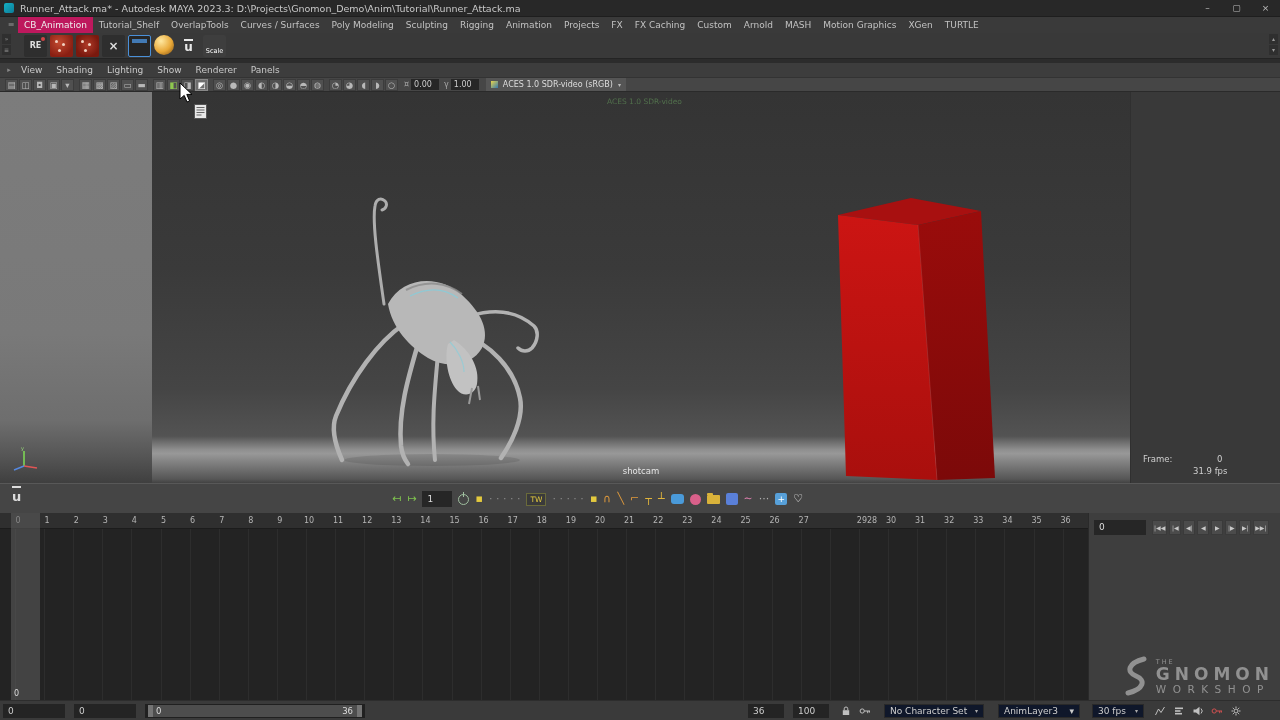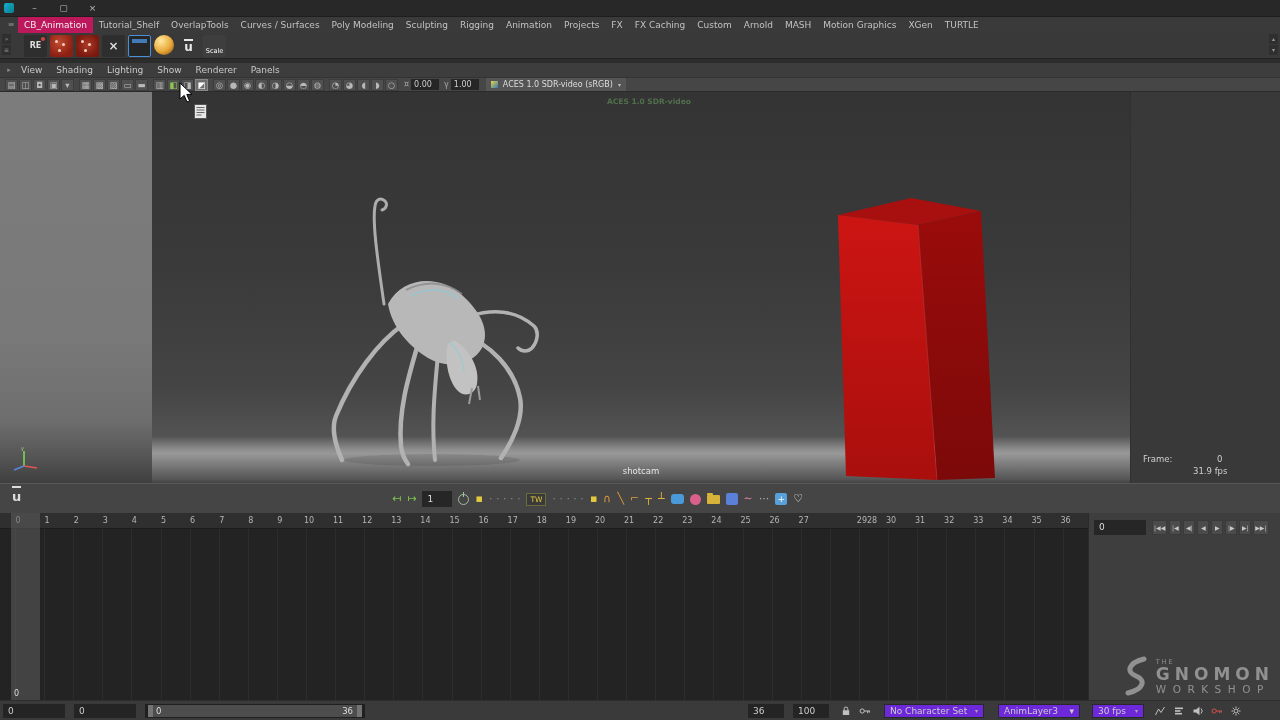--- a/index.html
+++ b/index.html
@@ -44,21 +44,21 @@
   .pt-sym{font-size:8px;color:#a8a8a8;margin:0 2px 0 5px;}
   .pt-field{width:28px;height:11px;background:#262626;color:#ccc;font-size:8px;line-height:11px;padding:0 3px;box-sizing:border-box;}
   .pt-dd{height:13px;margin-left:7px;background:#555;display:flex;align-items:center;font-size:8px;color:#ddd;padding:0 5px;gap:5px;}
   .pt-dd-swatch{width:7px;height:7px;background:linear-gradient(135deg,#e8d44a,#3478b0);}
   .pt-dd-chevron{font-size:6px;color:#bbb;}
   
   .viewport{position:relative;width:1280px;height:391px;background:#3a3a3a;overflow:hidden;}
   .vp-left{position:absolute;left:0;top:0;width:152px;height:100%;background:linear-gradient(180deg,#7c7c7c 0%,#797979 62%,#6e6e6e 84%,#565656 93%,#3f3f3f 100%);}
   .vp-cam{position:absolute;left:152px;top:0;width:978px;height:100%;overflow:hidden;background:linear-gradient(180deg,#343434 0%,#3a3a3a 45%,#454545 76%,#535353 88%,#8f8f8f 91.5%,#989898 92.5%,#7e7e7e 95%,#565656 99%,#424242 100%);}
   .vp-right{position:absolute;left:1130px;top:0;width:150px;height:100%;background:#393939;border-left:1px solid #303030;box-sizing:border-box;}
-  .cam-cs{position:absolute;left:455px;top:5px;font-size:7.5px;color:#567a50;opacity:.85;font-weight:bold;}
+  .cam-cs{position:absolute;left:455px;top:5px;font-size:7.5px;color:#567a50;opacity:.85;}
   .cam-label{position:absolute;left:0;right:0;top:374px;text-align:center;font-size:8.5px;color:#e5e5e5;}
   .hud-frame-label{position:absolute;left:12px;top:362px;font-size:8.5px;color:#cfcfcf;}
   .hud-frame-value{position:absolute;left:86px;top:362px;font-size:8.5px;color:#cfcfcf;}
   .hud-fps{position:absolute;left:62px;top:374px;font-size:8.5px;color:#cfcfcf;}
   .cursor{position:absolute;left:179px;top:82px;z-index:99;}
   .cursor-doc{position:absolute;left:194px;top:104px;z-index:99;}
   
   .playback-bar{height:30px;background:#454545;border-top:1px solid #585858;box-sizing:border-box;position:relative;}
   .pb-ulogo{position:absolute;left:12px;top:5px;font-size:13px;font-weight:bold;color:#dcdcdc;}
   .pb-ulogo .u-mark{border-top:2px solid #dcdcdc;line-height:12px;padding-top:1px;}
@@ -96,32 +96,33 @@
   .rb-f1,.rb-f2{width:62px;}
   .range-slider{width:220px;height:14px;background:#202020;position:relative;flex:none;}
   .range-fill{position:absolute;left:3px;right:3px;top:1px;bottom:1px;background:#4d4d4d;}
   .range-handle{position:absolute;top:1px;bottom:1px;width:5px;background:#747474;}
   .rh-l{left:3px;}.rh-r{right:3px;}
   .range-label{position:absolute;top:0;font-size:8.5px;line-height:14px;color:#ddd;}
   .rl-l{left:11px;}.rl-r{right:12px;}
   .rb-f3{width:36px;margin-left:383px;}
   .rb-f4{width:36px;}
   .rb-icon{width:15px;height:14px;display:flex;align-items:center;justify-content:center;margin-right:4px;flex:none;}
-  .rb-dd{height:14px;background:#6d28d9;border:1px solid #292929;display:flex;align-items:center;gap:3px;padding:0 5px;box-sizing:border-box;flex:none;}
+  .rb-dd{height:14px;background:#0f172a;border:1px solid #292929;display:flex;align-items:center;gap:3px;padding:0 5px;box-sizing:border-box;flex:none;}
   .rb-dd-chev{font-size:6px;color:#aaa;}
   .dd-charset{margin-left:8px;width:100px;}
   .dd-layer{margin-left:14px;width:82px;}
   .dd-fps{margin-left:12px;width:52px;}
   .rb-right-icons{display:flex;align-items:center;margin-left:8px;}
 </style>
 </head>
 <body>
 
 <div class="titlebar">
   <span class="app-icon"></span>
+  <span class="tb-title">Runner_Attack.ma* - Autodesk MAYA 2023.3: D:\Projects\Gnomon_Demo\Anim\Tutorial\Runner_Attack.ma</span>
   <span class="win-controls">
     <span class="win-btn">–</span>
     <span class="win-btn">▢</span>
     <span class="win-btn">×</span>
   </span>
 </div>
 
 <div class="shelf-tabs">
   <span class="tab-menu-btn">≡</span>
   <span id="shelf-tabs-list" style="display:flex;">

